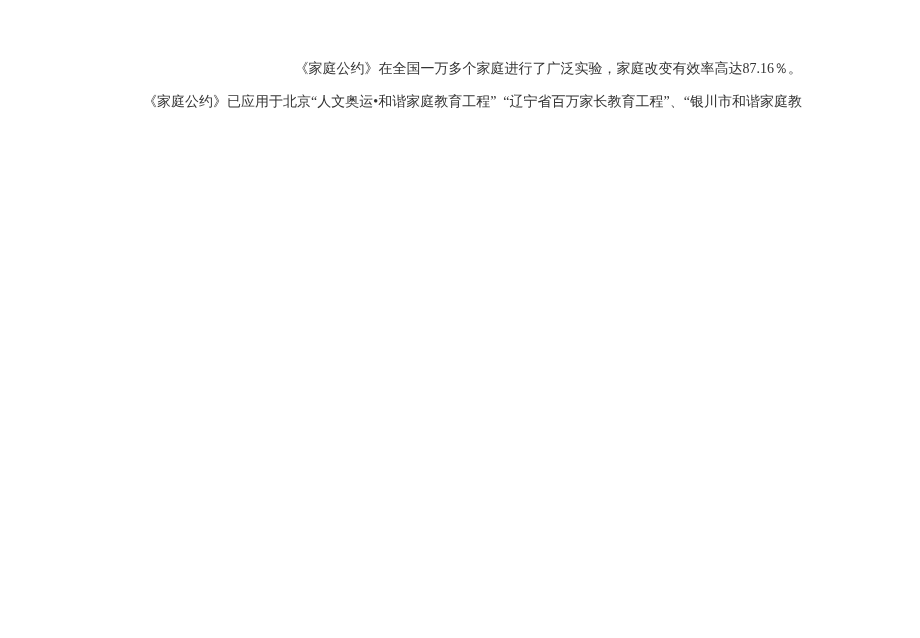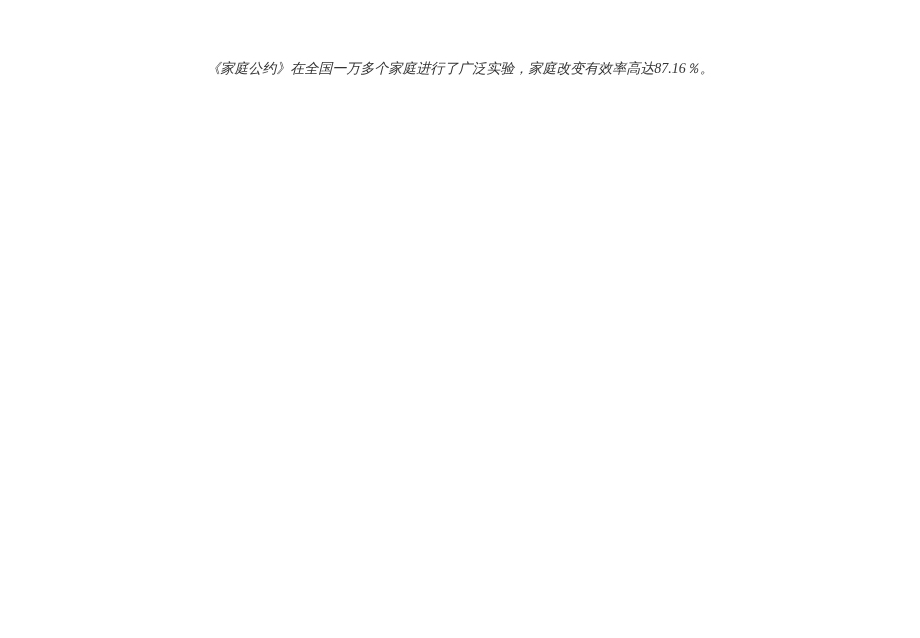--- a/index.html
+++ b/index.html
@@ -16,22 +16,22 @@
       color: #333333;
       line-height: 1.8;
     }
     .content {
       padding-top: 56px;
       padding-left: 118px;
       padding-right: 118px;
     }
     .paragraph {
       margin-bottom: 8px;
-      text-align: center;
-      font-style: italic;
+      text-align: right;
     }
   </style>
 </head>
 <body>
 
 <div class="content">
   <p class="paragraph">《家庭公约》在全国一万多个家庭进行了广泛实验，家庭改变有效率高达87.16％。</p>
+  <p class="paragraph">《家庭公约》已应用于北京“人文奥运•和谐家庭教育工程”&nbsp; “辽宁省百万家长教育工程”、“银川市和谐家庭教</p>
 </div>
 
 </body></html>

